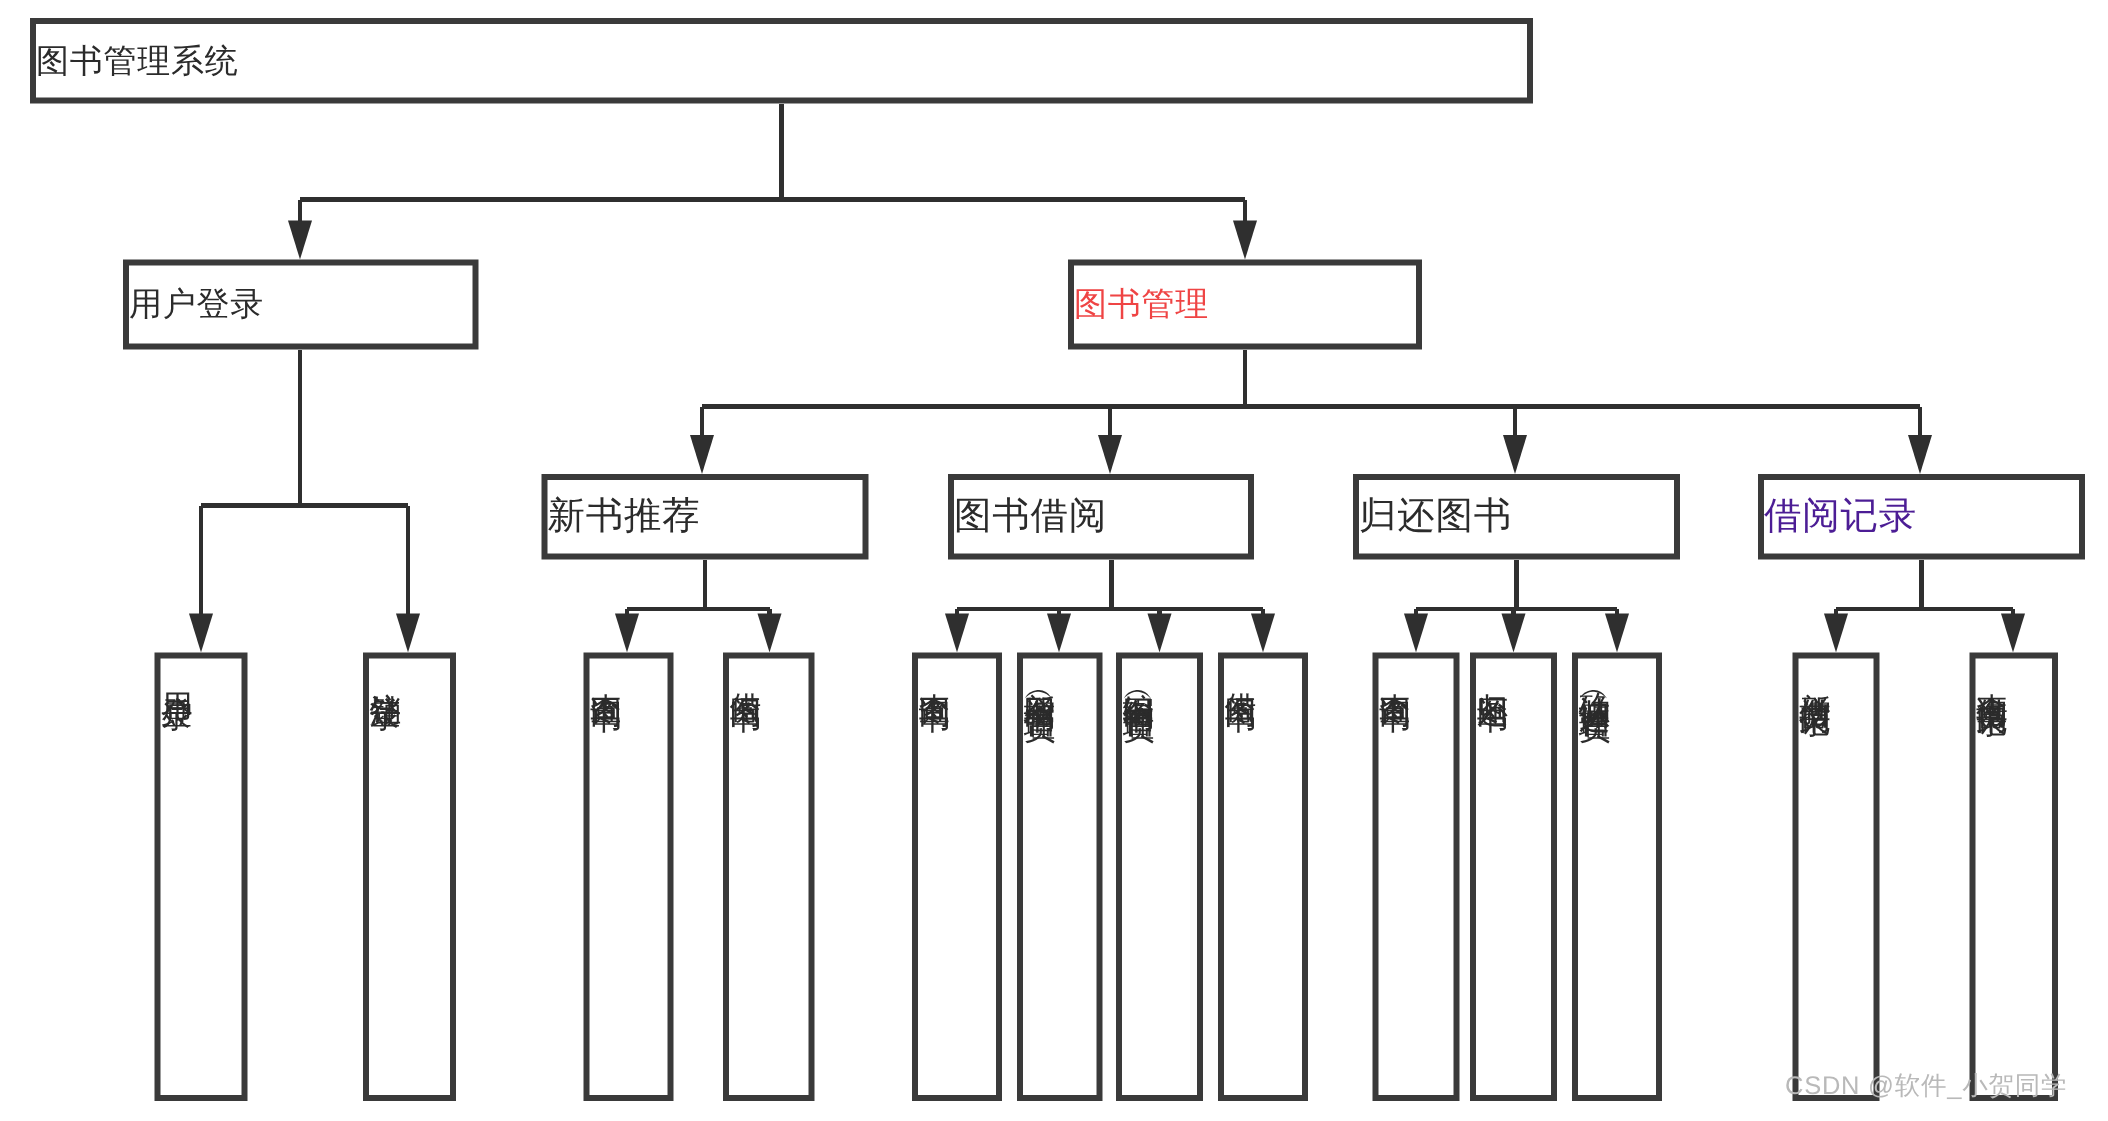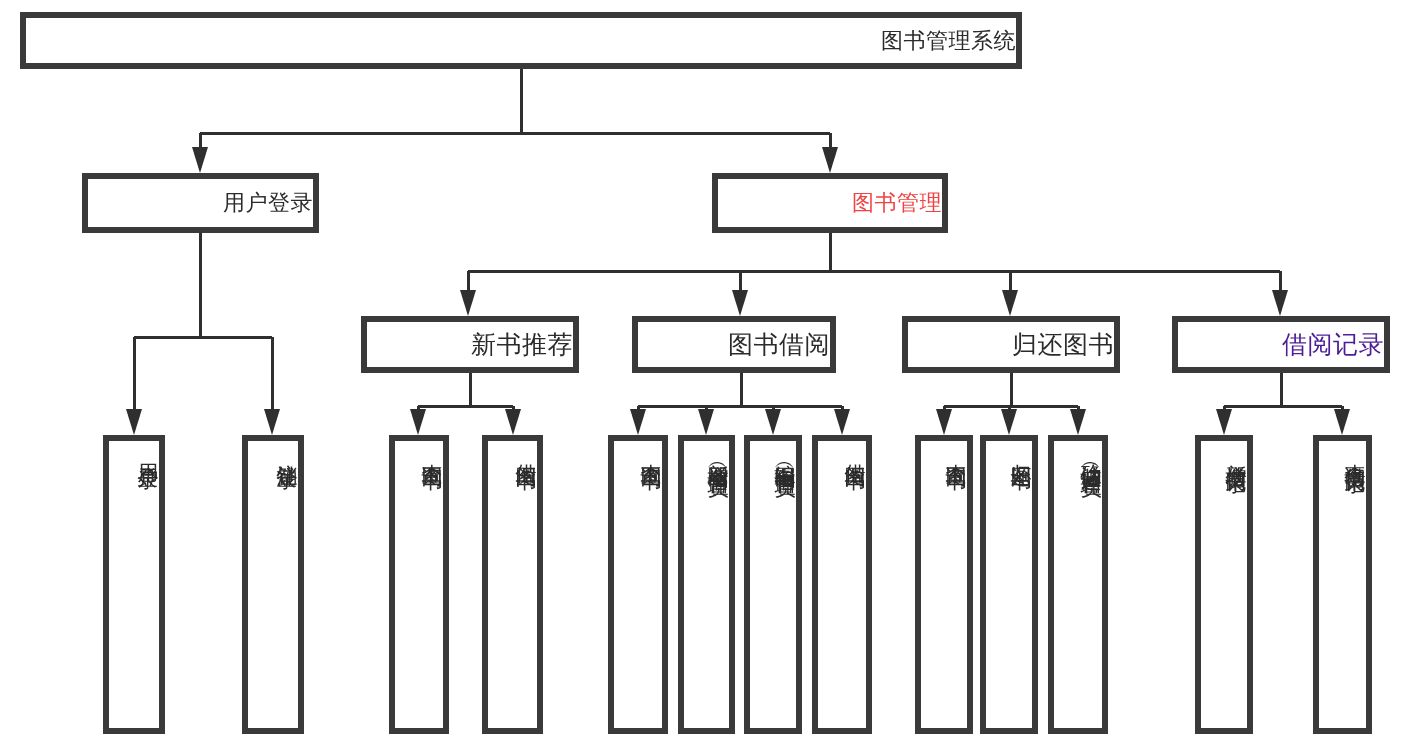--- a/index.html
+++ b/index.html
@@ -18,24 +18,24 @@
     position: absolute;
     left: 0;
     top: 0;
     width: 1405px;
     height: 747px;
   }
   .node-box {
     position: absolute;
     box-sizing: border-box;
     background: #ffffff;
-    border: 6px solid #22c55e;
+    border: 4px solid #22c55e;
     display: flex;
     align-items: center;
-    justify-content: flex-end;
+    justify-content: flex-start;
     overflow: hidden;
   }
   .node-label {
     color: #2b2b2b;
     font-size: 21px;
     line-height: 1.25;
     letter-spacing: 0.5px;
     white-space: nowrap;
     text-align: center;
   }
@@ -188,14 +188,15 @@
         <span class="node-label" style="color: rgb(43, 43, 43);">确认归还（管理员）</span>
       </div>
       <div class="node-box level3 vertical" style="left: 1195px; top: 435px; width: 58px; height: 299px; border-color: rgb(58, 58, 58); background: rgb(255, 255, 255);">
         <span class="node-label" style="color: rgb(43, 43, 43);">新增借阅记录</span>
       </div>
       <div class="node-box level3 vertical" style="left: 1313px; top: 435px; width: 59px; height: 299px; border-color: rgb(58, 58, 58); background: rgb(255, 255, 255);">
         <span class="node-label" style="color: rgb(43, 43, 43);">查询借阅记录</span>
       </div>
     </div>
 
+  <div id="watermark">CSDN @软件_小贺同学</div>
 
 </div>
 
 </body></html>

